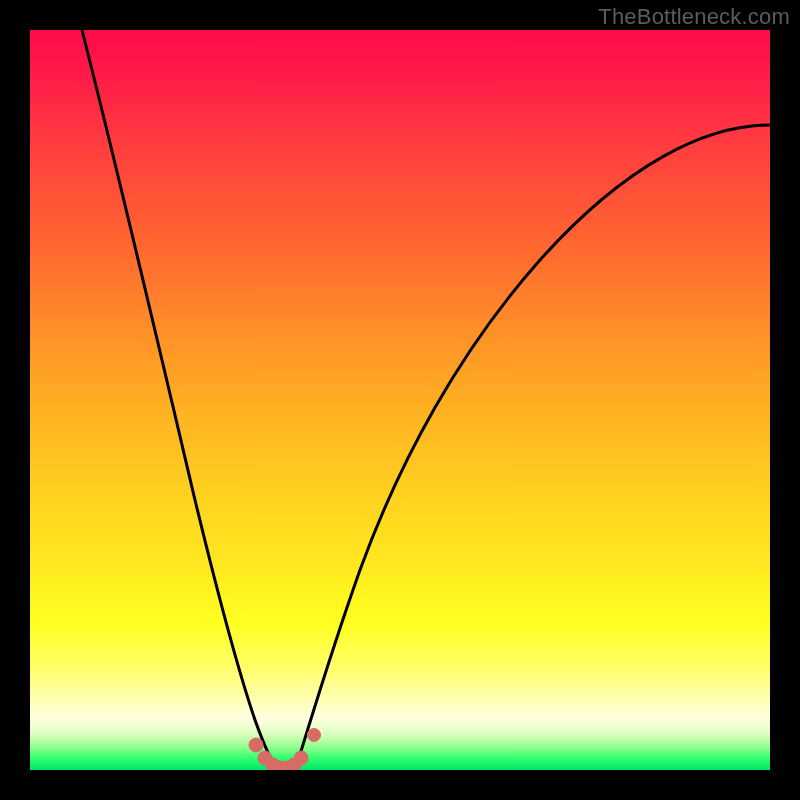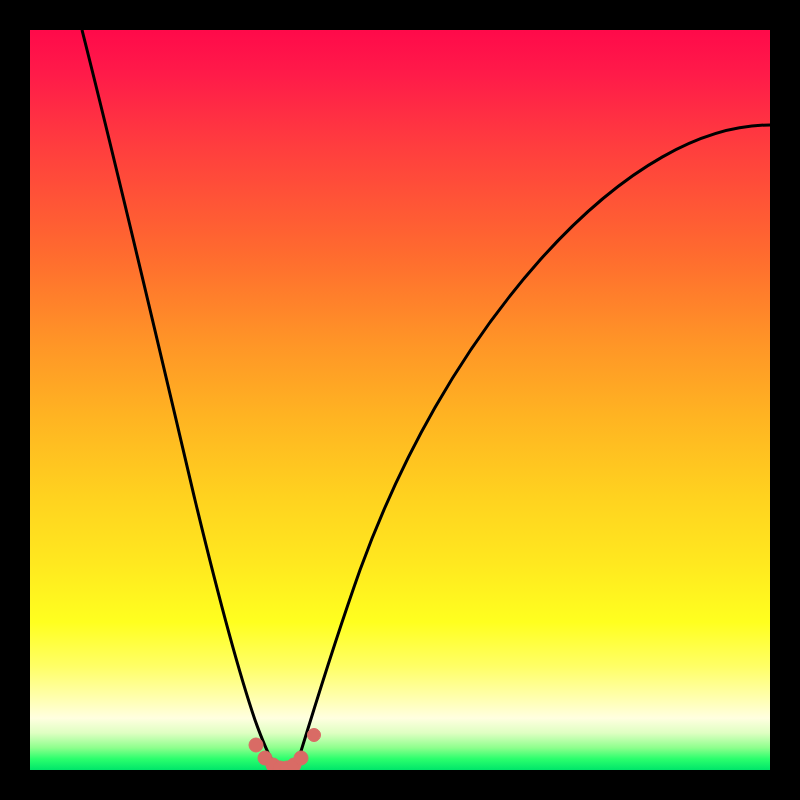--- a/index.html
+++ b/index.html
@@ -84,13 +84,14 @@
         <circle cx="243" cy="735" r="7"></circle>
         <circle cx="250" cy="738" r="7"></circle>
         <circle cx="257" cy="738" r="7"></circle>
         <circle cx="264" cy="735" r="7"></circle>
         <circle cx="271" cy="728" r="7"></circle>
         <circle cx="284" cy="705" r="6.5"></circle>
       </g>
     </svg>
 
   </div>
+  <div class="watermark">TheBottleneck.com</div>
 </div>
 
 </body></html>

